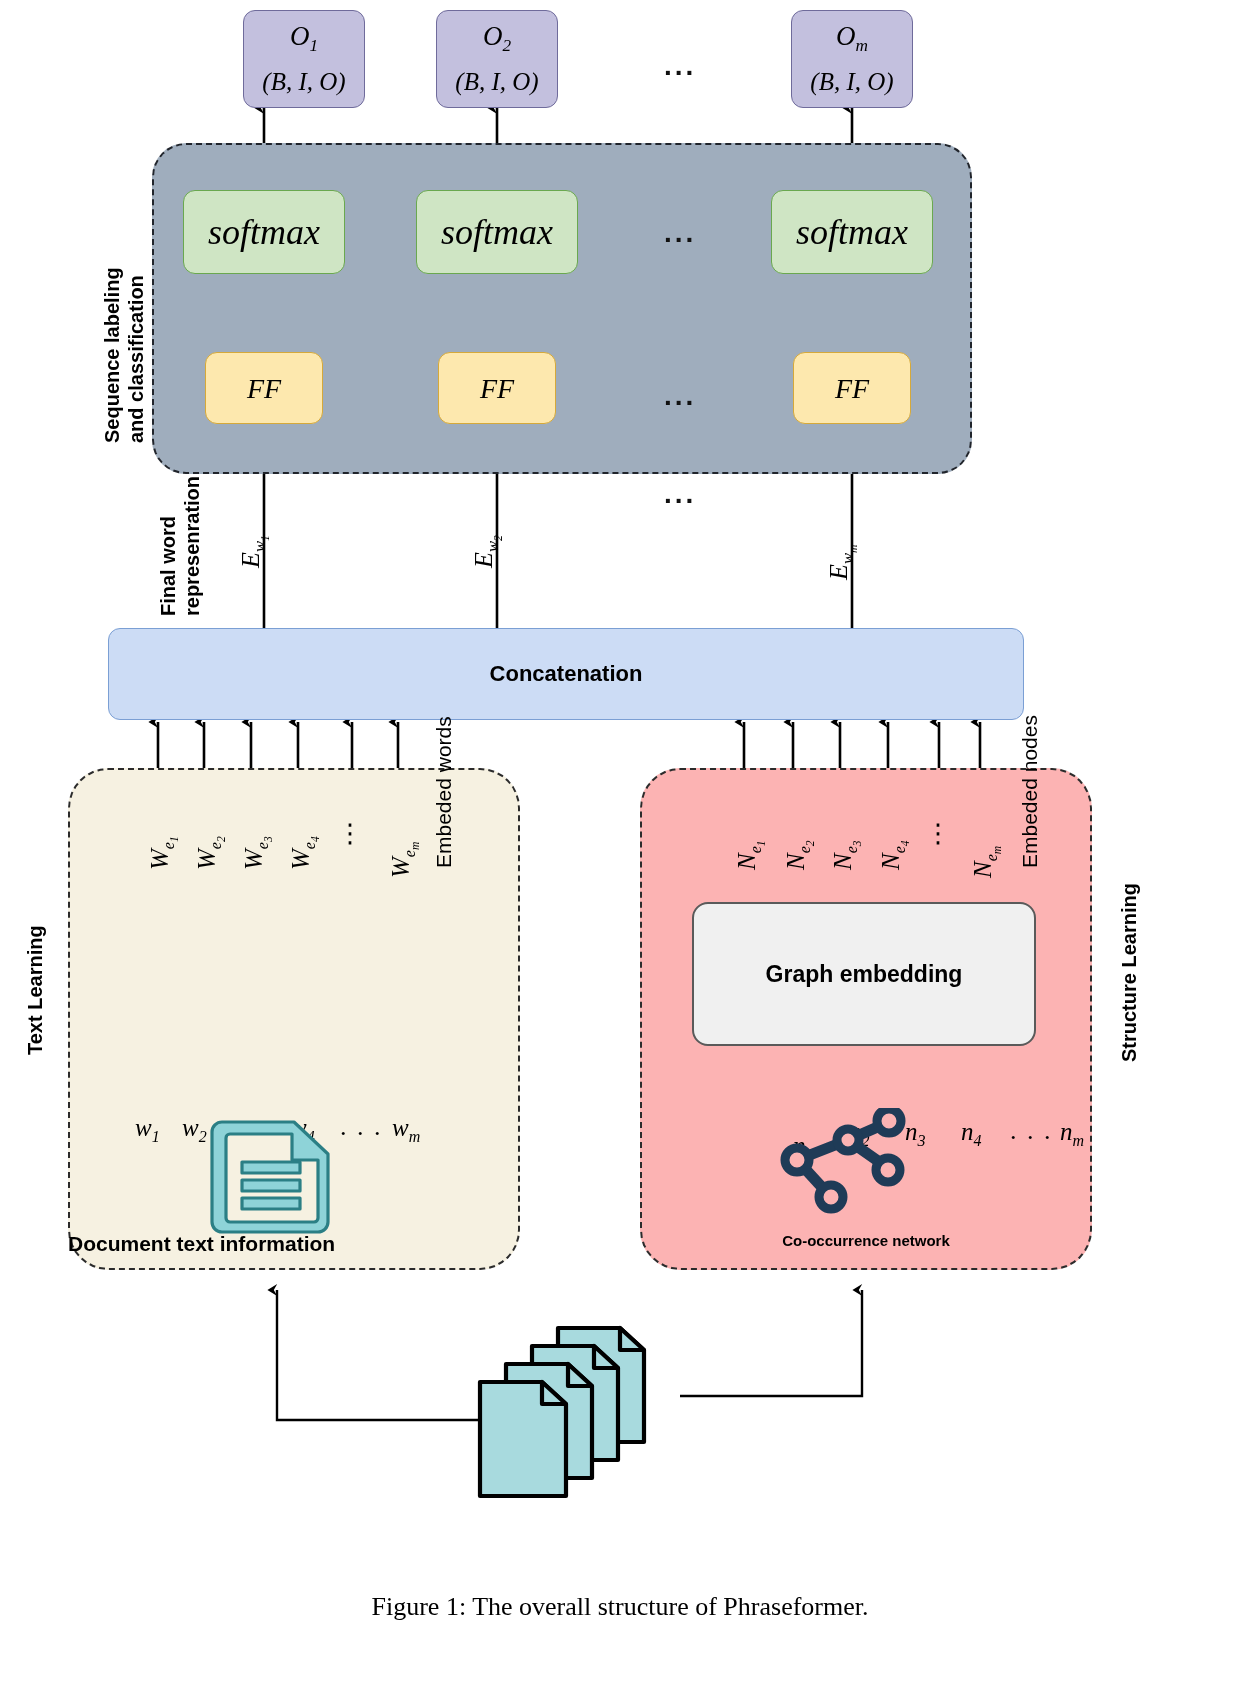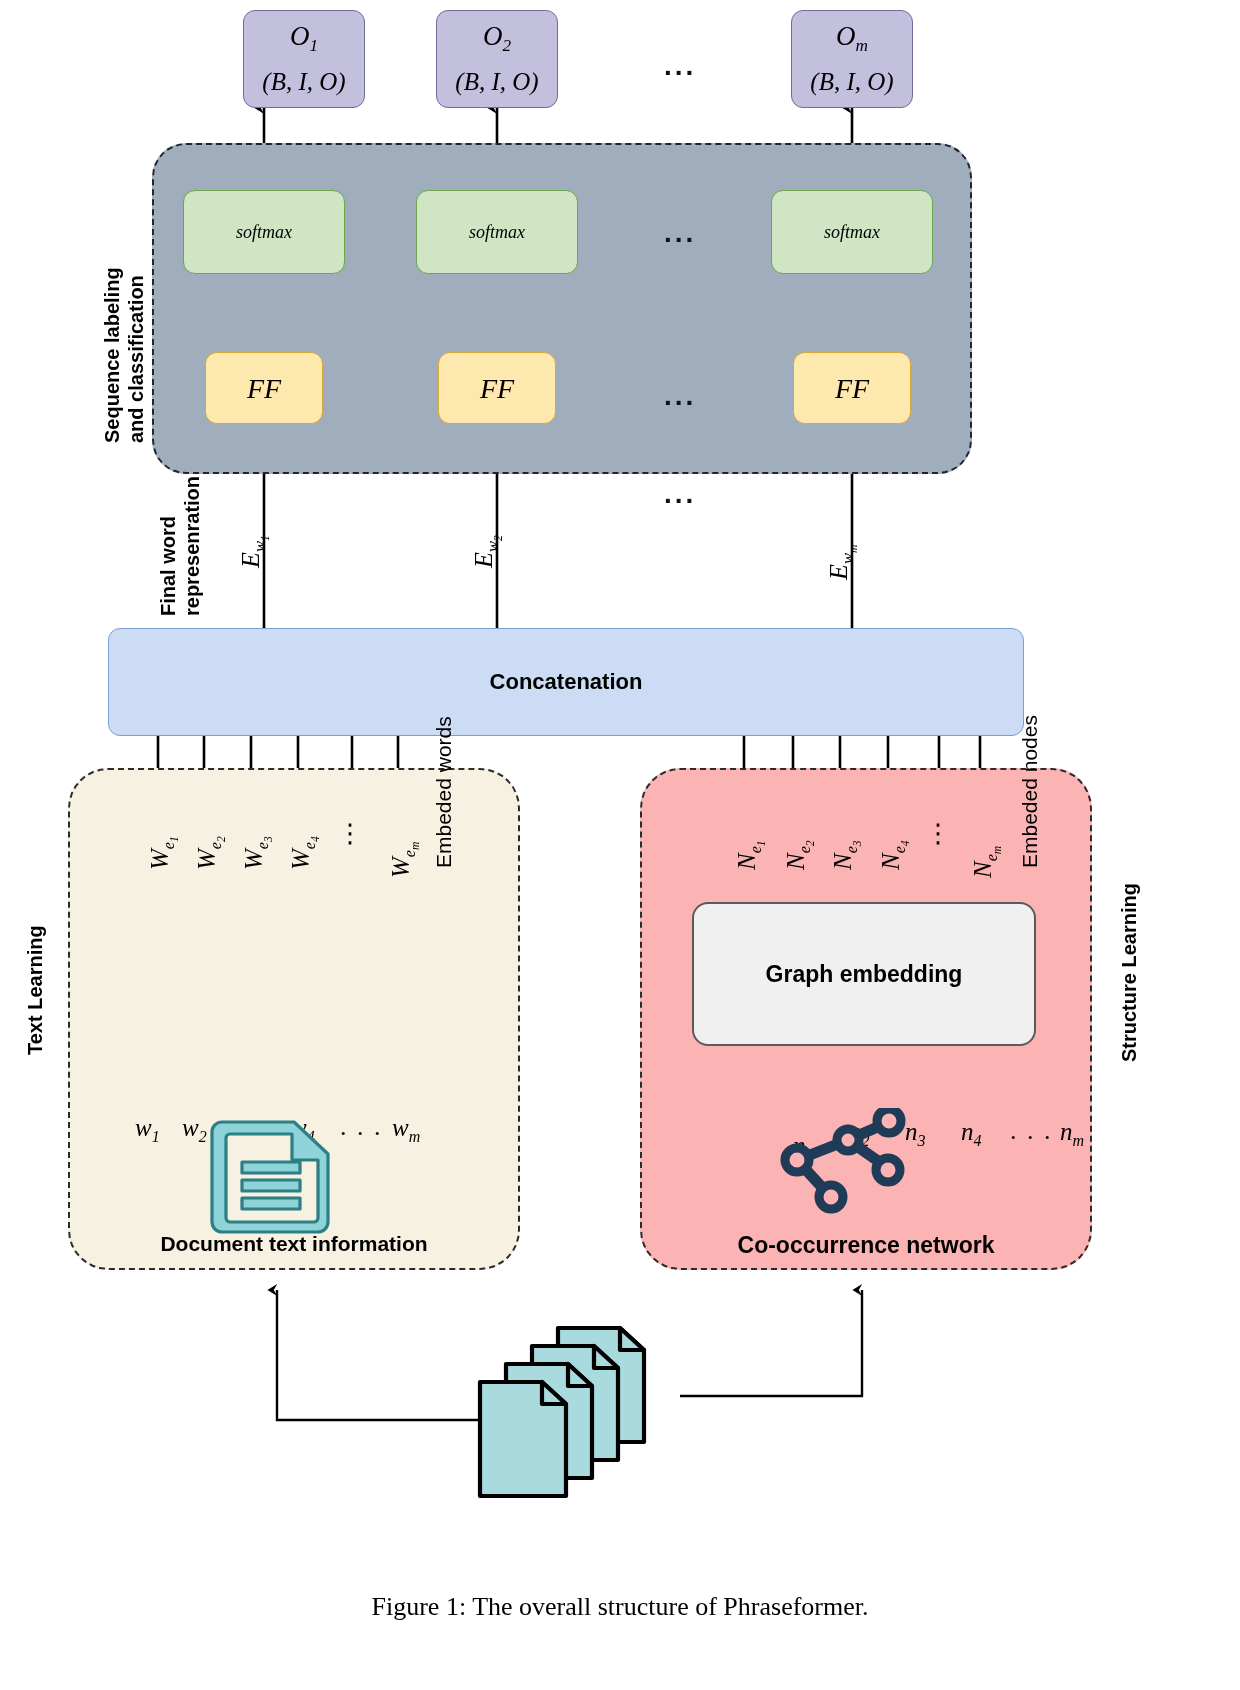--- a/index.html
+++ b/index.html
@@ -46,21 +46,21 @@
     flex-direction: column;
     font-size: 27px;
   }
   .out-box .sub { font-size: 25px; margin-top: 9px; }
 
   
   .softmax-box {
     background: #cfe5c4;
     border: 1.8px solid #6aa84f;
     border-radius: 12px;
-    font-size: 18px;
+    font-size: 36px;
   }
   
   .ff-box {
     background: #fde8ae;
     border: 1.8px solid #d6a93a;
     border-radius: 12px;
     font-size: 28px;
   }
 
   
@@ -266,21 +266,21 @@
 
   <div class="vlabel" style="left:156px; top:616px; transform:rotate(-90deg); font-size:20px; line-height:1.22;">
     <div>Final word</div>
     <div>represenration</div>
   </div>
 
   <div class="vlabel-math" style="left:236px; top:568px; transform:rotate(-90deg); font-size:26px;">E<span class="sub-s" style="vertical-align:sub">w<span style="font-size:0.7em;vertical-align:sub">1</span></span></div>
   <div class="vlabel-math" style="left:469px; top:568px; transform:rotate(-90deg); font-size:26px;">E<span class="sub-s" style="vertical-align:sub">w<span style="font-size:0.7em;vertical-align:sub">2</span></span></div>
   <div class="vlabel-math" style="left:824px; top:580px; transform:rotate(-90deg); font-size:26px;">E<span class="sub-s" style="vertical-align:sub">w<span style="font-size:0.7em;vertical-align:sub">m</span></span></div>
 
-  <div class="node concat-bar bold-sans" style="left:108px; top:628px; width:916px; height:108px;">Concatenation</div>
+  <div class="node concat-bar bold-sans" style="left:108px; top:628px; width:916px; height:92px;">Concatenation</div>
 
   <div class="panel panel-text" style="left:68px; top:768px; width:452px; height:502px;"></div>
 
   <div class="vlabel" style="left:24px; top:1055px; transform:rotate(-90deg); font-size:20px;">Text Learning</div>
 
   <div class="vlabel-math" style="left:146px; top:870px; transform:rotate(-90deg); font-size:25px;">W<span class="sub-s" style="vertical-align:sub">e<span style="font-size:0.72em;vertical-align:sub">1</span></span></div>
   <div class="vlabel-math" style="left:193px; top:870px; transform:rotate(-90deg); font-size:25px;">W<span class="sub-s" style="vertical-align:sub">e<span style="font-size:0.72em;vertical-align:sub">2</span></span></div>
   <div class="vlabel-math" style="left:240px; top:870px; transform:rotate(-90deg); font-size:25px;">W<span class="sub-s" style="vertical-align:sub">e<span style="font-size:0.72em;vertical-align:sub">3</span></span></div>
   <div class="vlabel-math" style="left:287px; top:870px; transform:rotate(-90deg); font-size:25px;">W<span class="sub-s" style="vertical-align:sub">e<span style="font-size:0.72em;vertical-align:sub">4</span></span></div>
   <div class="vdots" style="left:337px; top:818px;">⋮</div>
@@ -299,21 +299,21 @@
   <svg class="abs" style="left:200px; top:1118px;" width="160" height="118" viewBox="0 0 160 118">
     <g fill="#8ed3d8" stroke="#2b7f85" stroke-width="3.2" stroke-linejoin="round">
       <path d="M12,14 a10,10 0 0 1 10,-10 h72 l34,32 v68 a10,10 0 0 1 -10,10 h-96 a10,10 0 0 1 -10,-10 z"></path>
       <path d="M26,20 a4,4 0 0 1 4,-4 h62 v26 h26 v58 a4,4 0 0 1 -4,4 h-84 a4,4 0 0 1 -4,-4 z" fill="#f6f1e1"></path>
       <rect x="42" y="44" width="58" height="11"></rect>
       <rect x="42" y="62" width="58" height="11"></rect>
       <rect x="42" y="80" width="58" height="11"></rect>
     </g>
   </svg>
 
-  <div class="bold-sans abs" style="left:68px; top:1232px; width:452px; text-align:center; font-size:21px;">Document text information</div>
+  <div class="bold-sans abs" style="left:68px; top:1232px; width:452px; text-align:left; font-size:21px;">Document text information</div>
 
   <div class="panel panel-struct" style="left:640px; top:768px; width:452px; height:502px;"></div>
 
   <div class="vlabel" style="left:1118px; top:1062px; transform:rotate(-90deg); font-size:20px;">Structure Learning</div>
 
   <div class="vlabel-math" style="left:733px; top:870px; transform:rotate(-90deg); font-size:25px;">N<span class="sub-s" style="vertical-align:sub">e<span style="font-size:0.72em;vertical-align:sub">1</span></span></div>
   <div class="vlabel-math" style="left:782px; top:870px; transform:rotate(-90deg); font-size:25px;">N<span class="sub-s" style="vertical-align:sub">e<span style="font-size:0.72em;vertical-align:sub">2</span></span></div>
   <div class="vlabel-math" style="left:829px; top:870px; transform:rotate(-90deg); font-size:25px;">N<span class="sub-s" style="vertical-align:sub">e<span style="font-size:0.72em;vertical-align:sub">3</span></span></div>
   <div class="vlabel-math" style="left:877px; top:870px; transform:rotate(-90deg); font-size:25px;">N<span class="sub-s" style="vertical-align:sub">e<span style="font-size:0.72em;vertical-align:sub">4</span></span></div>
   <div class="vdots" style="left:925px; top:818px;">⋮</div>
@@ -339,21 +339,21 @@
     </g>
     <g fill="#fcb3b3" stroke="#1f3b57" stroke-width="9">
       <circle cx="27" cy="52" r="12"></circle>
       <circle cx="78" cy="32" r="11"></circle>
       <circle cx="119" cy="13" r="12"></circle>
       <circle cx="118" cy="62" r="12"></circle>
       <circle cx="61" cy="89" r="12"></circle>
     </g>
   </svg>
 
-  <div class="bold-sans abs" style="left:640px; top:1232px; width:452px; text-align:center; font-size:23px;">Co-occurrence network</div>
+  <div class="bold-sans abs" style="left:640px; top:1232px; width:452px; text-align:center; font-size:15px;">Co-occurrence network</div>
 
   <svg class="abs" style="left:470px; top:1318px;" width="220" height="190" viewBox="0 0 220 190">
     <g fill="#a8dade" stroke="#000" stroke-width="4.2" stroke-linejoin="round">
       <path d="M88,10 h62 l24,22 v92 h-86 z"></path>
       <path d="M150,10 v22 h24 z" fill="#a8dade"></path>
       <path d="M62,28 h62 l24,22 v92 h-86 z"></path>
       <path d="M124,28 v22 h24 z" fill="#a8dade"></path>
       <path d="M36,46 h62 l24,22 v92 h-86 z"></path>
       <path d="M98,46 v22 h24 z" fill="#a8dade"></path>
       <path d="M10,64 h62 l24,22 v92 h-86 z"></path>

